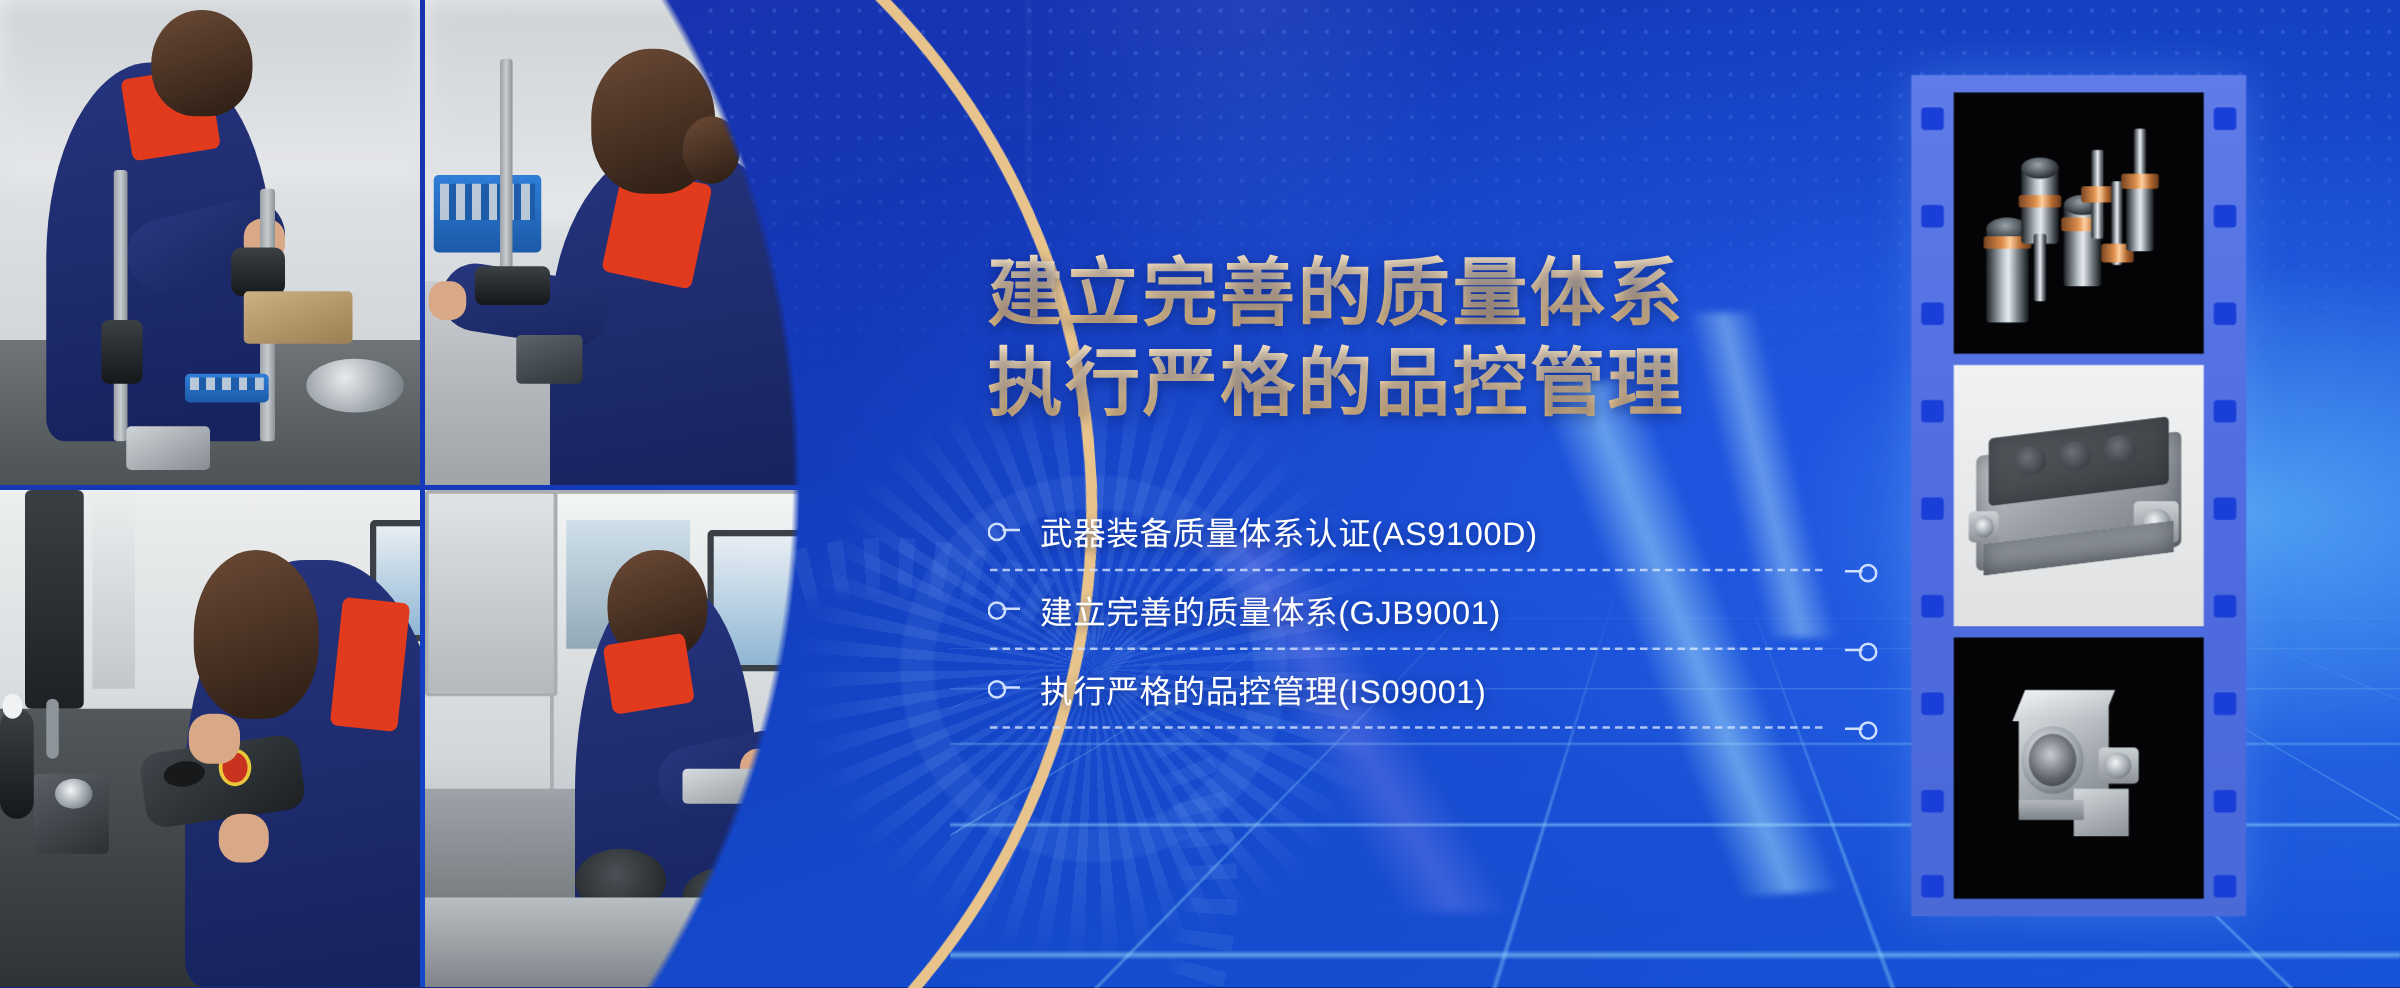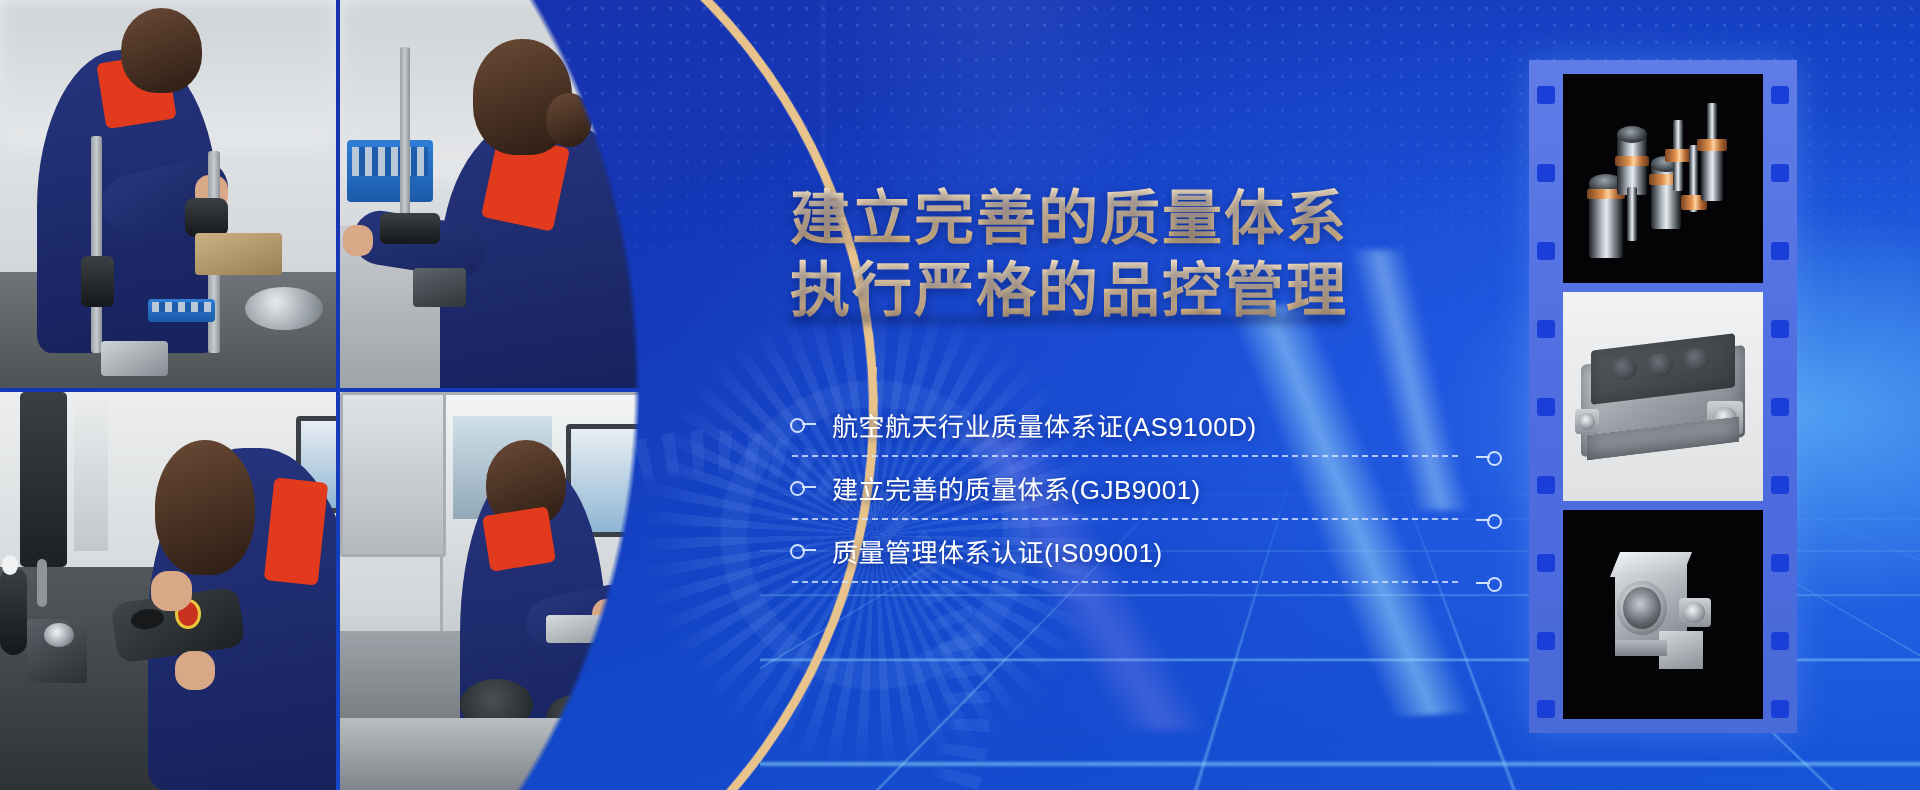--- a/index.html
+++ b/index.html
@@ -148,37 +148,37 @@
   .cmm-arm{position:absolute;background:linear-gradient(180deg,#3a3f43,#1d2124);border-radius:5px;}
   .joystick{position:absolute;background:linear-gradient(150deg,#40464b,#1c2023);border-radius:16px;}
   .joystick:after{content:"";position:absolute;left:14%;top:16%;width:26%;height:34%;background:#17191b;border-radius:50%;}
   .estop{position:absolute;background:#c8321f;border-radius:50%;border:3px solid #e9c83c;}
   .cabinet{position:absolute;background:linear-gradient(180deg,#f2f4f5,#c7ccd0);border:3px solid #a9aeb2;border-radius:3px;}
   .cab-glass{position:absolute;background:linear-gradient(180deg,#cfe0ea,#93a9b8);}
   .machine-body{position:absolute;background:linear-gradient(180deg,#b9bec2,#7d8287);}
 
   
   .headline{
-    position:absolute;left:790px;top:185px;width:680px;
+    position:absolute;left:790px;top:201px;width:680px;
     text-align:left;
   }
   .headline .ln{
     display:block;
     font-size:60px;
     line-height:1.14;
     font-weight:bold;
     letter-spacing:2px;
     color:#f5d7a5;
     background:linear-gradient(180deg,#ffeccb 0%,#f6d6a2 45%,#e9bd78 100%);
     -webkit-background-clip:text;background-clip:text;
     -webkit-text-fill-color:transparent;
     text-shadow:0 3px 10px rgba(5,20,80,.45);
     white-space:nowrap;
   }
-  .headline .ln.l2{margin-top:4px;text-decoration:underline;}
+  .headline .ln.l2{margin-top:4px;}
 
   
   .certs{
     position:absolute;left:790px;top:400px;width:660px;
   }
   .cert-row{
     position:relative;
     height:63px;
   }
   .cert-main{
@@ -362,21 +362,21 @@
   </div>
 
   <div class="certs">
 
     <div class="cert-row">
       <div class="cert-main">
         <span class="marker">
           <span class="ring"></span>
             <span class="stem"></span>
         </span>
-        <span class="cert-label">航空航天行业质量体系证(AS9100D)</span>
+        <span class="cert-label">武器装备质量体系认证(AS9100D)</span>
       </div>
       <span class="cert-line"></span>
       <span class="cert-endcap">
         <span class="ring"></span>
           <span class="stem"></span>
       </span>
     </div>
 
     <div class="cert-row">
       <div class="cert-main">
@@ -392,21 +392,21 @@
           <span class="stem"></span>
       </span>
     </div>
 
     <div class="cert-row">
       <div class="cert-main">
         <span class="marker">
           <span class="ring"></span>
             <span class="stem"></span>
         </span>
-        <span class="cert-label">质量管理体系认证(IS09001)</span>
+        <span class="cert-label">执行严格的品控管理(IS09001)</span>
       </div>
       <span class="cert-line"></span>
       <span class="cert-endcap">
         <span class="ring"></span>
           <span class="stem"></span>
       </span>
     </div>
   </div>
 
   <div class="filmstrip">

